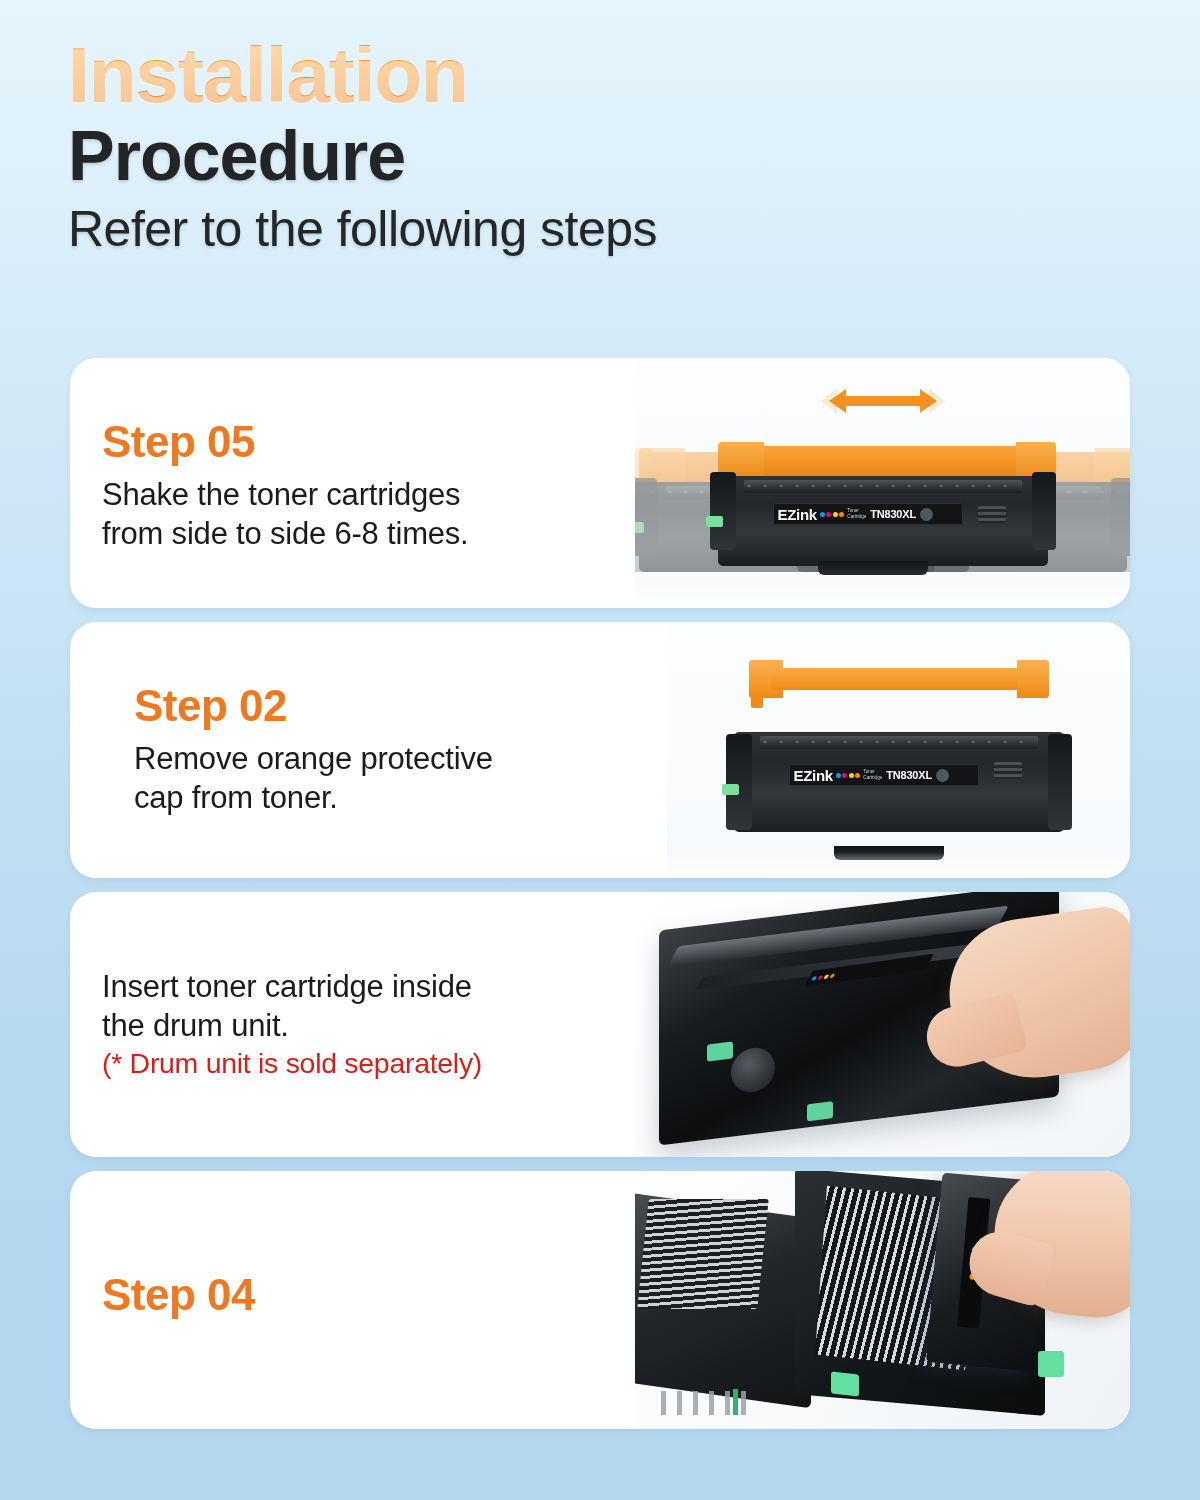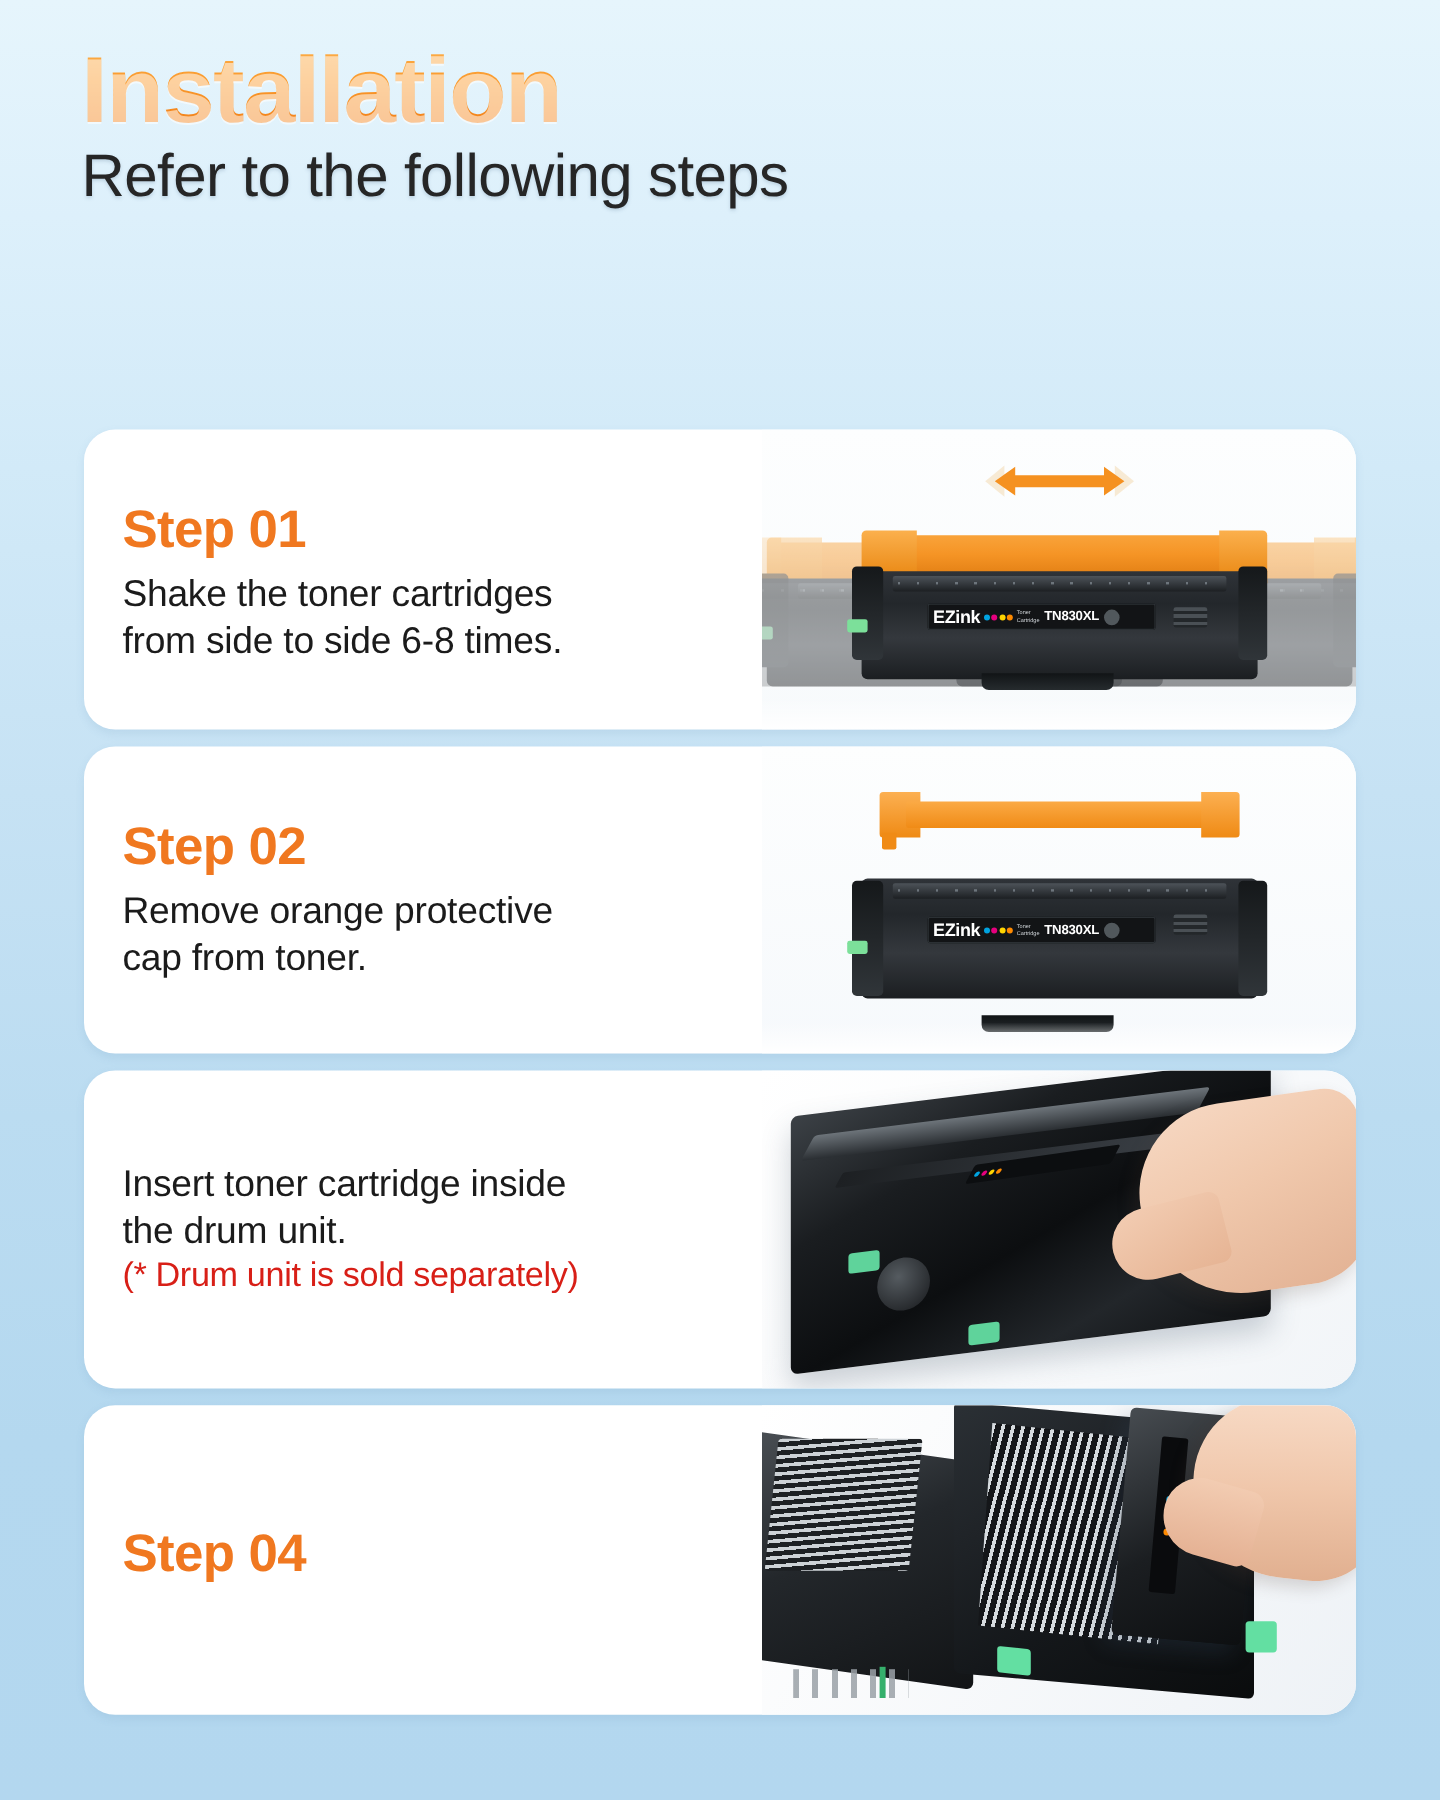--- a/index.html
+++ b/index.html
@@ -58,21 +58,21 @@
   .card {
     position:relative;
     background:#ffffff;
     border-radius: 26px;
     overflow:hidden;
     display:flex;
     box-shadow: 0 3px 7px rgba(96,140,180,.13);
   }
   .card + .card { margin-top:14px; }
   .c1 { height:250px; }
-  .c2 { height:256px; }
+  .c2 { height:256px;padding-left:32px; }
   .c3 { height:265px; }
   .c4 { height:258px; }
 
   .card-text {
     width: 565px;
     flex:none;
     padding: 0 0 0 32px;
     display:flex;
     flex-direction:column;
     justify-content:center;
@@ -257,28 +257,29 @@
     background:linear-gradient(175deg,#f3cdb3,#e4b092); border-radius:36px 14px 14px 40px; transform:rotate(10deg); }
 
   .fade-bottom { position:absolute; left:0; right:0; bottom:0; height:26px;
     background:linear-gradient(to bottom, rgba(255,255,255,0), #ffffff); }
 </style>
 </head>
 <body>
 
 <div class="header">
   <div class="title-installation">Installation</div>
+  <div class="title-procedure">Procedure</div>
   <div class="title-sub">Refer to the following steps</div>
 </div>
 
 <div class="cards">
 
   <div class="card c1">
     <div class="card-text">
-      <div class="step-label">Step 01</div>
+      <div class="step-label">Step 05</div>
       <div class="step-desc">Shake the toner cartridges
 from side to side 6-8 times.</div>
     </div>
     <div class="card-figure fig1">
 
       <svg class="motion-arrow" viewBox="0 0 140 34">
         <path d="M8 17 L24 4 L24 30 Z" fill="#f5e3c6" opacity=".75"></path>
         <path d="M132 17 L116 4 L116 30 Z" fill="#f5e3c6" opacity=".75"></path>
         <path d="M16 17 L33 5 L33 12 L107 12 L107 5 L124 17 L107 29 L107 22 L33 22 L33 29 Z" fill="#f59120"></path>
       </svg>

